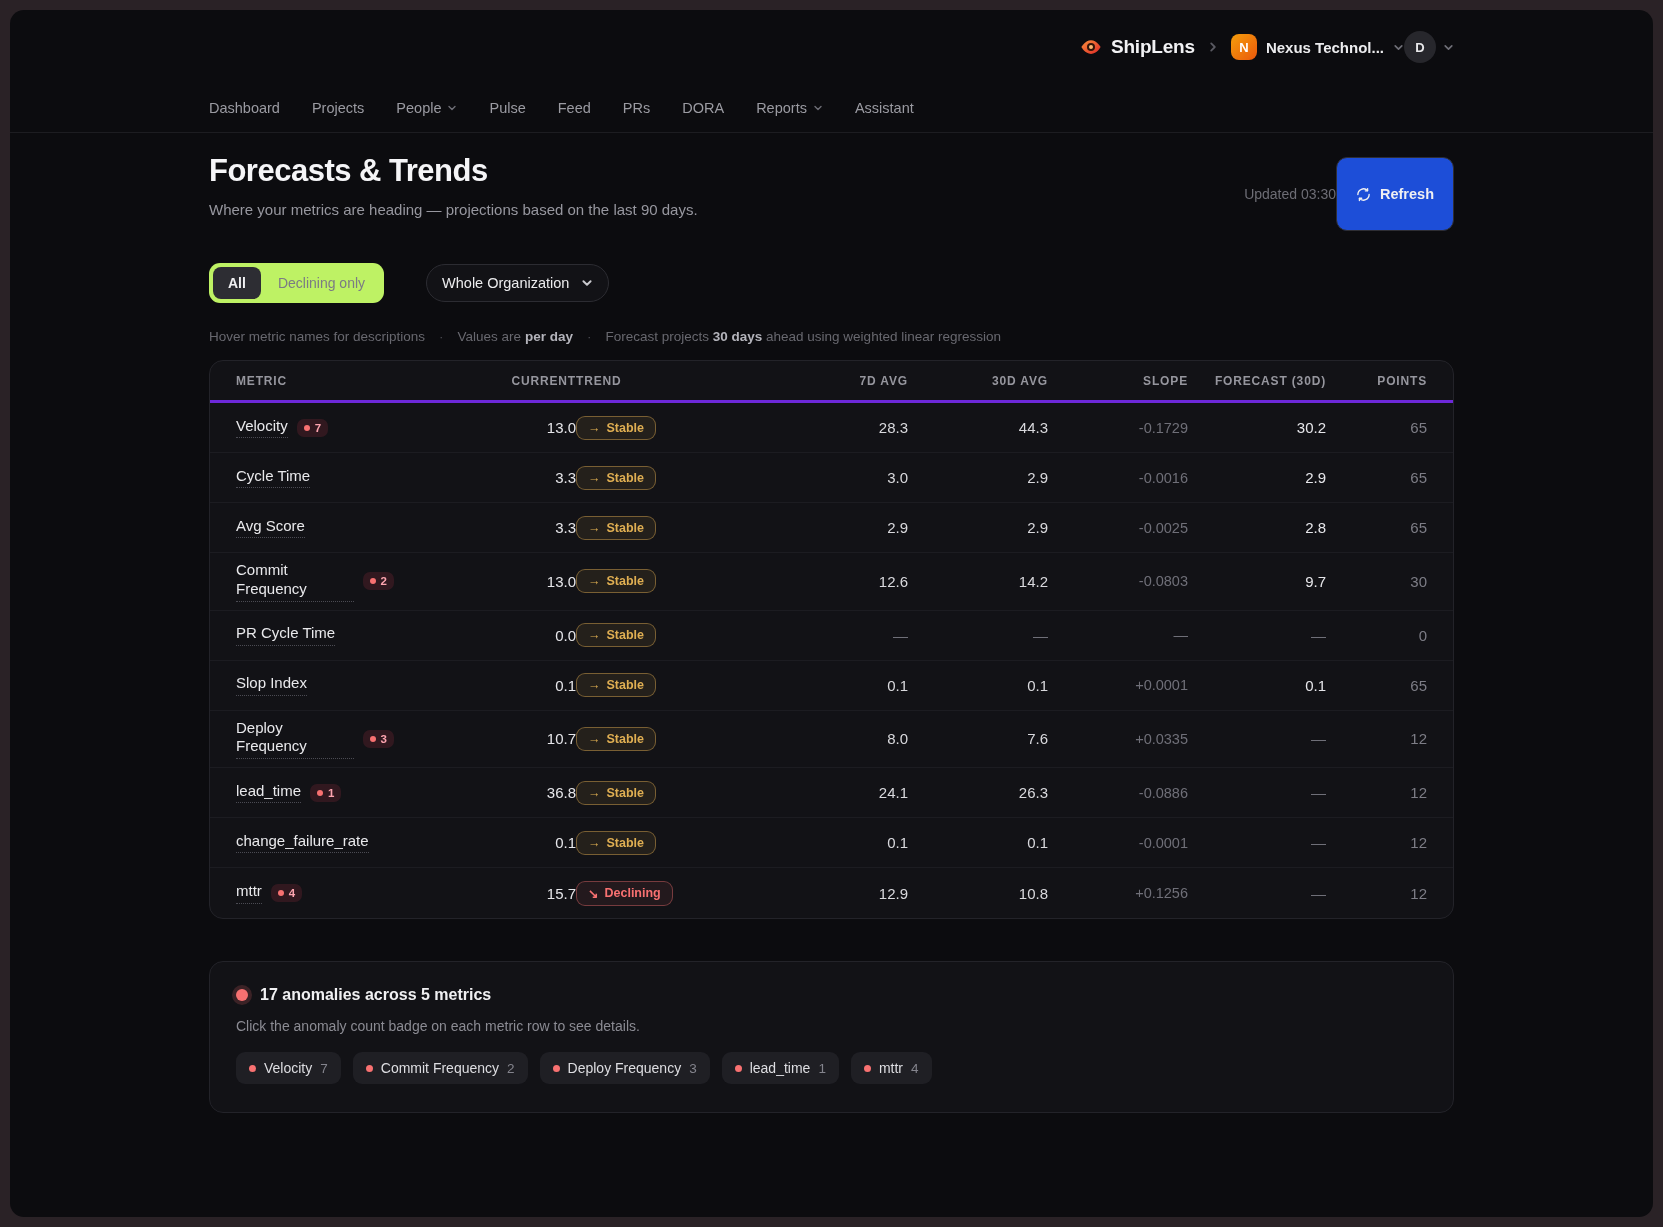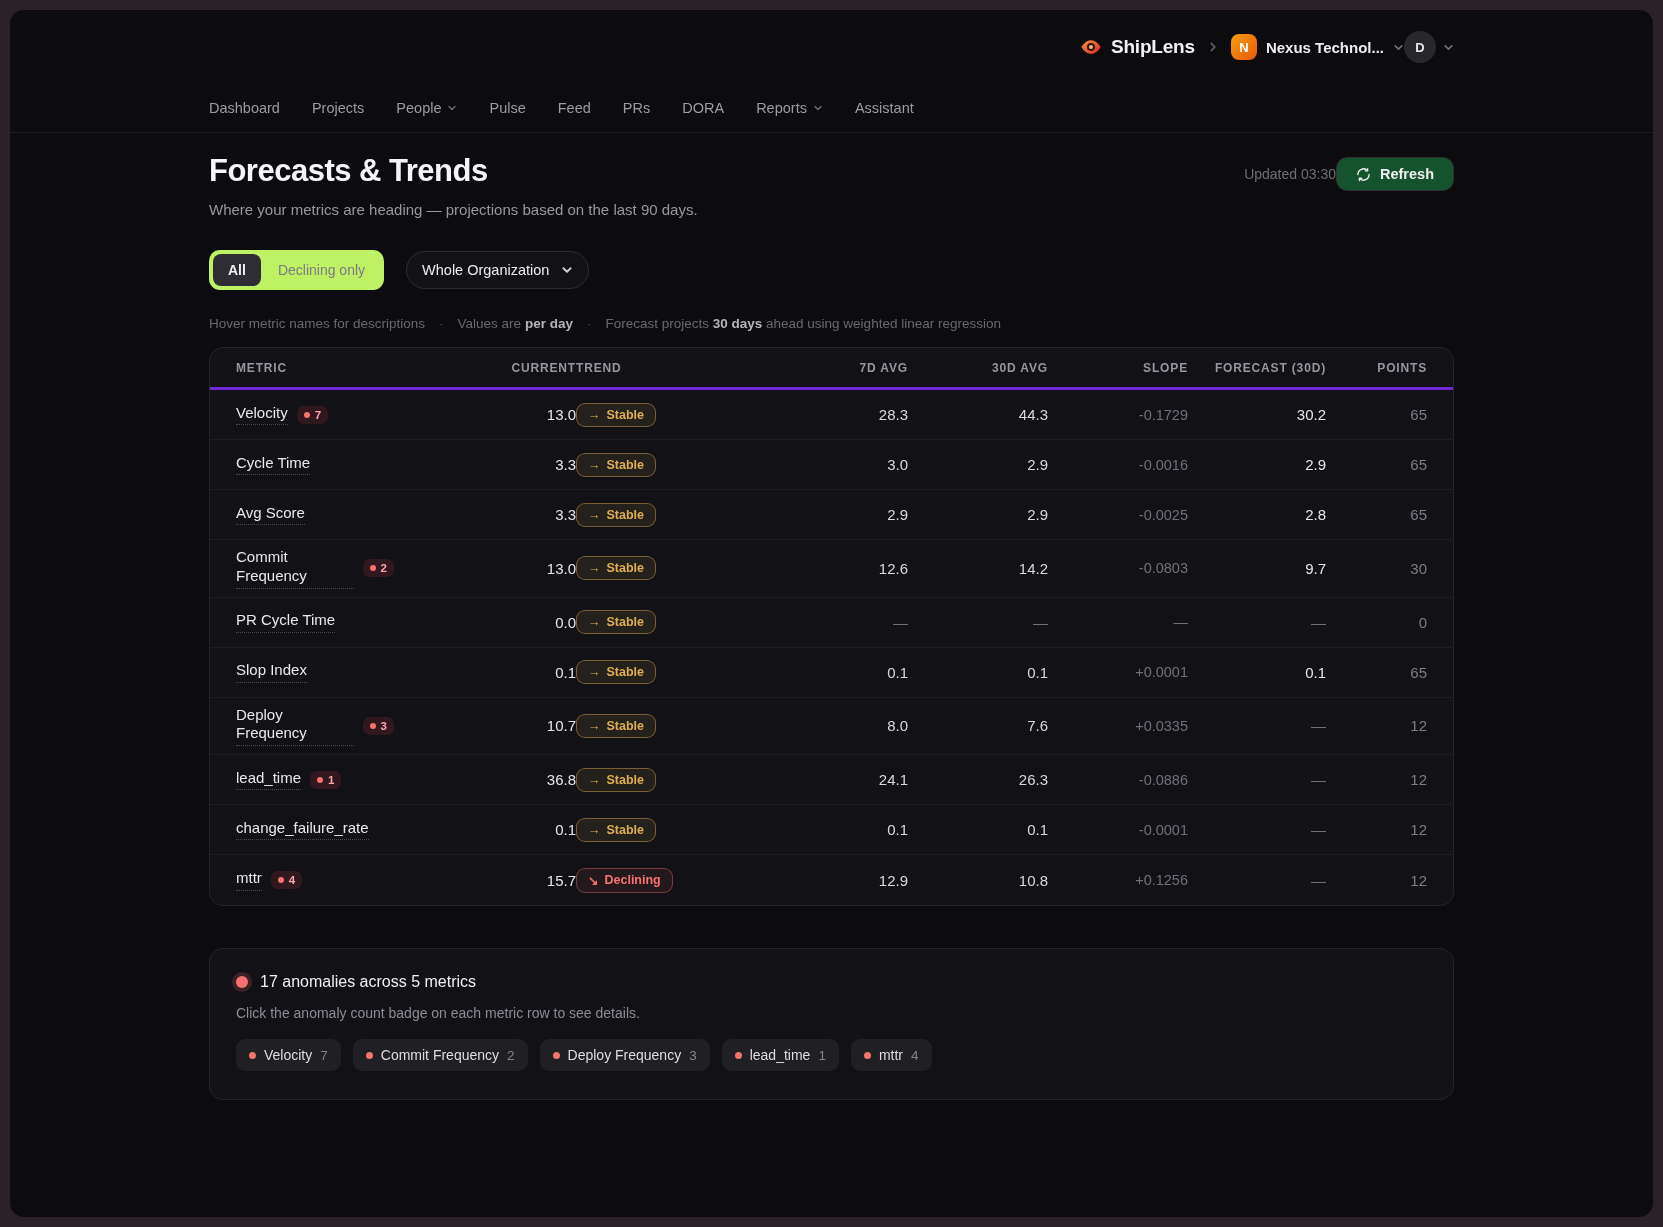--- a/index.html
+++ b/index.html
@@ -41,33 +41,33 @@
   .nav-item { display:flex; align-items:center; gap:6px; color:#9b9ba2; font-size:14.5px; cursor:pointer; }
 
   
   .page-head { display:flex; align-items:flex-start; justify-content:space-between; margin-top:20px; }
   .page-title { color:#f5f5f7; font-size:31px; font-weight:700; letter-spacing:-0.5px; }
   .page-sub { color:#97979f; font-size:15px; margin-top:12px; }
   .head-right { display:flex; align-items:center; gap:0; margin-top:4px;justify-content:center; }
   .updated { color:#6d6d75; font-size:14px; }
   .refresh-btn {
     display:flex; align-items:center; gap:9px;
-    background:#14532d; border:1px solid #2e2e34; border-radius:11px;
-    padding:8px 19px; color:#f0f0f2; font-size:14.5px; font-weight:600; cursor:pointer;
+    background:#1d4ed8; border:1px solid #2e2e34; border-radius:11px;
+    padding:28px 19px; color:#f0f0f2; font-size:14.5px; font-weight:600; cursor:pointer;
   }
 
   
   .filters { display:flex; align-items:center; gap:22px; margin-top:32px; }
   .seg-group { display:flex; align-items:center; background:#bef264; border-radius:11px; padding:4px; gap:2px; }
   .seg { border-radius:8px; padding:8px 15px; font-size:14px; color:#7b7b84; cursor:pointer; border:none; background:transparent; font-family:inherit; }
   .seg.active { background:#2d2d33; color:#f0f0f2; font-weight:600; }
   .scope-select {
     display:flex; align-items:center; gap:12px;
     background:#121216; border:1px solid #2c2c32; border-radius:19px;
-    padding:10px 15px; color:#ececee; font-size:14.5px; cursor:pointer;
+    padding:10px 15px; color:#ececee; font-size:14.5px; cursor:pointer;margin-left:20px;
   }
 
   
   .hints { display:flex; align-items:center; gap:14px; margin-top:26px; color:#68686f; font-size:13.5px; }
   .hints .strong { color:#b4b4bb; font-weight:600; }
   .hint-sep { color:#4c4c53; }
 
   
   .table-card { margin-top:16px; background:#121216; border:1px solid #232329; border-radius:14px; overflow:hidden; }
   .thead, .tr {
@@ -103,21 +103,21 @@
     display:inline-flex; align-items:center; gap:6px;
     border-radius:9px; padding:4px 11px; font-size:12.5px; font-weight:600;
     color:#dfae52; background:rgba(223,174,82,0.09); border:1px solid rgba(223,174,82,0.45);
   }
   .trend-badge.declining { color:#f87171; background:rgba(248,113,113,0.08); border-color:rgba(248,113,113,0.4); }
 
   
   .anom-panel { margin-top:42px; background:#121216; border:1px solid #232329; border-radius:14px; padding:24px 26px 28px; }
   .anom-head { display:flex; align-items:center; gap:12px; }
   .anom-dot { width:12px; height:12px; border-radius:50%; background:#f87171; box-shadow:0 0 0 4px rgba(248,113,113,0.18); }
-  .anom-title { color:#f0f0f2; font-size:16px; font-weight:400; }
+  .anom-title { color:#f0f0f2; font-size:16px; font-weight:700; }
   .anom-sub { color:#8b8b93; font-size:14px; margin-top:14px; }
   .chip-row { display:flex; align-items:center; gap:12px; margin-top:18px; }
   .chip {
     display:inline-flex; align-items:center; gap:8px;
     background:#1f1f24; border-radius:9px; padding:8px 13px; cursor:pointer; border:none; font-family:inherit;
   }
   .chip .dot { width:7px; height:7px; border-radius:50%; background:#f87171; }
   .chip .lbl { color:#dedee2; font-size:14px; }
   .chip .cnt { color:#84848d; font-size:13.5px; }
 </style>

